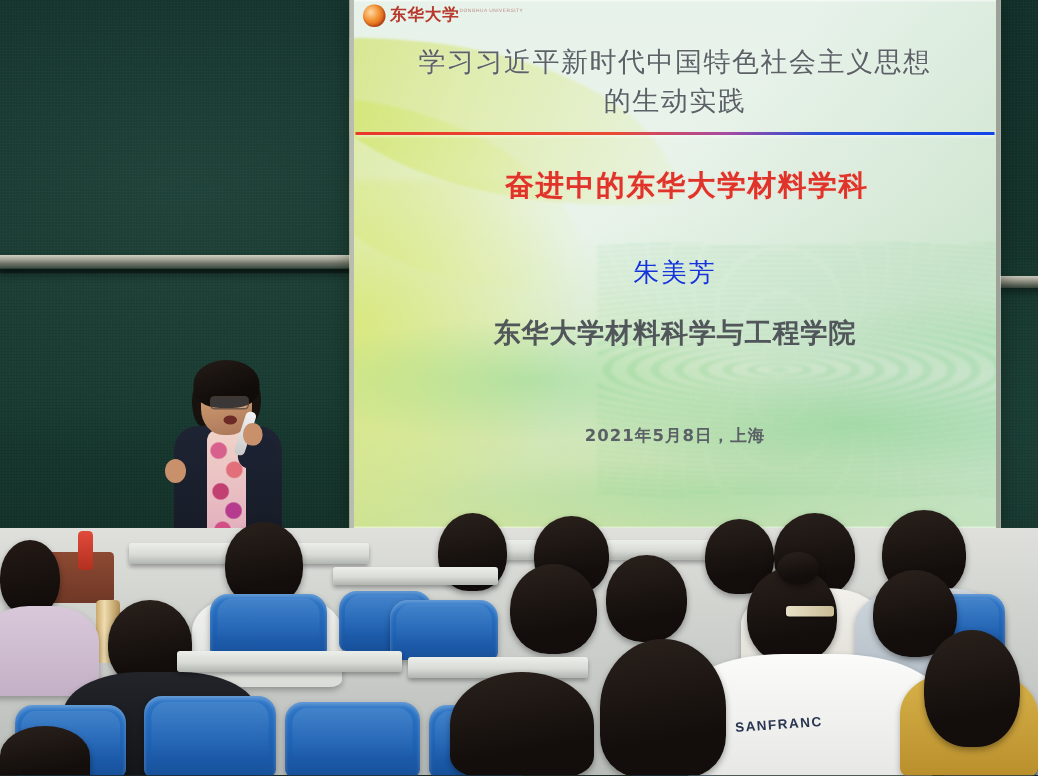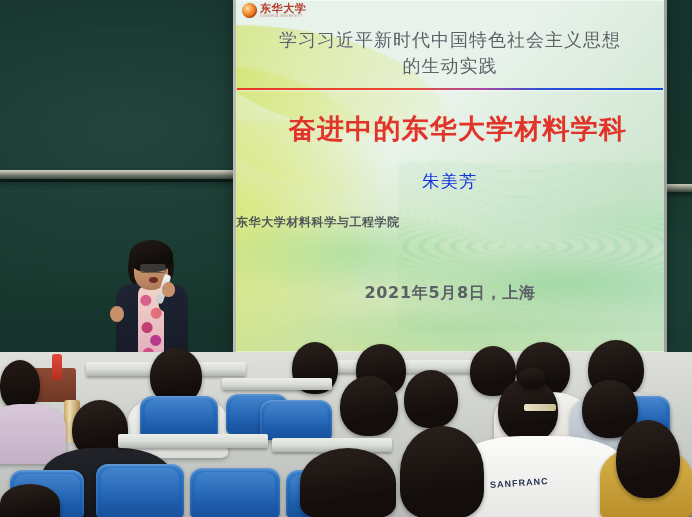--- a/index.html
+++ b/index.html
@@ -138,21 +138,21 @@
     position: absolute;
     left: 6px; top: 3px;
     display: flex; align-items: center; gap: 3px;
   }
   .dhu-mark {
     width: 15px; height: 15px; border-radius: 50%;
     background: radial-gradient(circle at 35% 35%, #ffd9a0 0%, #f08a2a 45%, #d0421a 100%);
     box-shadow: inset -1px -1px 2px rgba(120,20,0,.5);
   }
   .dhu-text {
-    display: flex; flex-direction: column; line-height: 1;
+    display: flex; flex-direction: row; line-height: 1;
   }
   .dhu-cn {
     font-family: "Liberation Serif", serif;
     font-size: 11px; color: #b8392c; letter-spacing: .6px; font-weight: bold;
   }
   .dhu-en {
     font-size: 3.2px; color: #c08a84; letter-spacing: .35px; margin-top: 1px;
   }
 
   .logo-right {
@@ -178,41 +178,41 @@
     letter-spacing: .4px;
   }
   .skl-sub {
     font-size: 3.4px; color: #7fa8d8; letter-spacing: .5px; margin-top: 1px;
   }
 
   .header-title {
     position: absolute;
     left: 0; right: 0; top: 28px;
     text-align: center;
-    font-family: Liberation Mono, monospace;
+    font-family: Liberation Sans, sans-serif;
     font-size: 18px;
     line-height: 26px;
     color: #5c6166;
     letter-spacing: 1px;
     text-shadow: 0 0 1px rgba(255,255,255,.8);
   }
 
   .divider {
     position: absolute;
     left: 1px; right: 1px; top: 88px; height: 2px;
     background: linear-gradient(90deg, #e8372b 0%, #ec4a33 40%, #a64aa0 58%, #2b4fd6 72%, #1344e8 100%);
     box-shadow: 0 1px 2px rgba(255,255,255,.6);
   }
 
   .main-title {
     position: absolute;
     left: 0; right: 0; top: 111px;
     text-align: center;
     font-family: "DejaVu Sans", sans-serif;
-    font-size: 27px;
+    font-size: 19px;
     font-weight: bold;
     color: #e0342a;
     letter-spacing: 1.2px;
     text-shadow: 0 0 1px rgba(255,200,190,.6);
     padding-left: 16px;
   }
 
   .speaker {
     position: absolute;
     left: 0; right: 0; top: 170px;
@@ -220,35 +220,35 @@
     font-family: "DejaVu Sans", sans-serif;
     font-size: 17px;
     font-weight: normal;
     color: #1433dd;
     letter-spacing: 1.5px;
   }
 
   .affiliation {
     position: absolute;
     left: 0; right: 0; top: 212px;
-    text-align: left;
+    text-align: center;
     font-family: "DejaVu Sans", sans-serif;
-    font-size: 12px;
+    font-size: 18px;
     line-height: 21px;
     font-weight: bold;
     color: #51565a;
     letter-spacing: .6px;
   }
 
   .date-line {
     position: absolute;
     left: 0; right: 0; top: 283px;
     text-align: center;
     font-family: "DejaVu Sans", sans-serif;
-    font-size: 16px;
+    font-size: 11px;
     font-weight: bold;
     color: #5a6065;
     letter-spacing: .7px;
   }
 
   
   .presenter { position: absolute; left: 104px; top: 236px; width: 96px; height: 130px; }
   .p-head {
     position: absolute; left: 30px; top: 14px; width: 34px; height: 40px;
     border-radius: 47% 47% 44% 44%;

